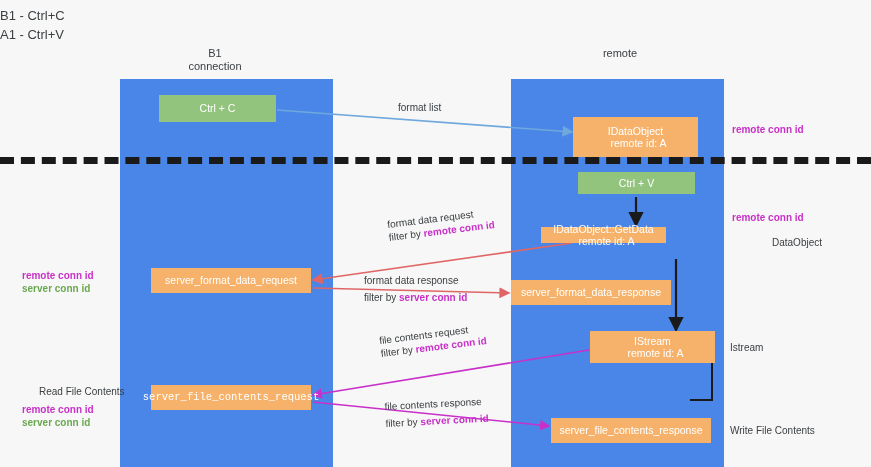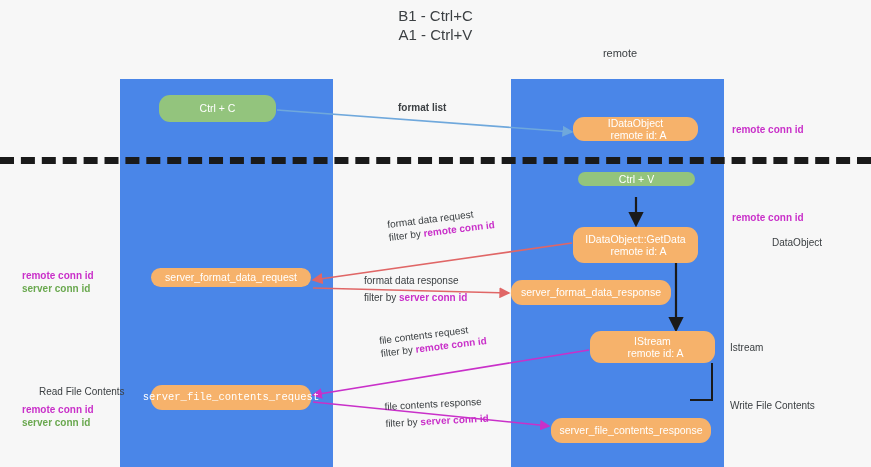--- a/index.html
+++ b/index.html
@@ -9,41 +9,40 @@
     font-family:"Liberation Sans", sans-serif;
     overflow:hidden;
     position:relative;
     color:#3c4043;
   }
   #stage{position:absolute;inset:0;}
   .abs{position:absolute;}
 
   
   .title{
-    left:0;right:0;top:6px;text-align:center;
-    font-size:15px;line-height:19px;color:#3c4043;
+    left:0;right:0;top:6px;
+    font-size:13px;line-height:19px;color:#3c4043;
   }
 
   
   .colhead{
     text-align:center;font-size:11px;line-height:13px;color:#3c4043;
   }
 
   
   .lane{background:#4a86e8;}
 
   
   .node{
     box-sizing:border-box;
     display:flex;flex-direction:column;
     align-items:center;justify-content:center;
     color:#ffffff;font-size:10.5px;line-height:12.5px;
     text-align:left;
     padding:2px 4px;
-    border-radius:11px;
   }
   .node .l2{font-size:10.5px;margin-left:6px;}
   .green{background:#93c47d;}
   .orange{background:#f6b26b;}
 
   
   .elabel{
     font-size:10px;line-height:13px;color:#3c4043;white-space:nowrap;
   }
   .elabel .hl-remote{color:#c930c9;font-weight:bold;}
@@ -66,20 +65,24 @@
 </head>
 <body>
 
 <div id="stage">
 
   <div class="abs title">
     <div>B1 - Ctrl+C</div>
     <div>A1 - Ctrl+V</div>
   </div>
 
+  <div class="abs colhead" style="left:130px;top:47px;width:170px;">
+    <div>B1</div>
+    <div>connection</div>
+  </div>
   <div class="abs colhead" style="left:535px;top:47px;width:170px;">
     <div>remote</div>
   </div>
 
   <div class="abs lane" style="left:120px;top:79px;width:213px;height:388px;"></div>
   <div class="abs lane" style="left:511px;top:79px;width:213px;height:388px;"></div>
 
   <svg class="overlay" viewBox="0 0 871 467">
     <defs>
       <marker id="ah-blue" markerWidth="7" markerHeight="7" refX="6" refY="3.5" orient="auto">
@@ -110,58 +113,58 @@
 
     <line x1="313" y1="402" x2="549" y2="426" stroke="#c930c9" stroke-width="1.5" marker-end="url(#ah-mag)"></line>
 
     <path d="M712,363 L712,400 L690,400" stroke="#1a1a1a" stroke-width="2" fill="none"></path>
   </svg>
 
   <div class="abs node green" style="left:159px;top:95px;width:117px;height:27px;">
     <div>Ctrl + C</div>
   </div>
 
-  <div class="abs node orange" style="left:573px;top:117px;width:125px;height:24px;">
+  <div class="abs node orange" style="left:573px;top:117px;width:125px;height:40px;">
     <div>IDataObject</div>
     <div class="l2">remote id: A</div>
   </div>
 
   <div class="abs divider"></div>
 
-  <div class="abs node green" style="left:578px;top:172px;width:117px;height:14px;">
+  <div class="abs node green" style="left:578px;top:172px;width:117px;height:22px;">
     <div>Ctrl + V</div>
   </div>
 
-  <div class="abs node orange" style="left:573px;top:227px;width:125px;height:36px;">
+  <div class="abs node orange" style="left:541px;top:227px;width:125px;height:16px;">
     <div>IDataObject::GetData</div>
     <div class="l2">remote id: A</div>
   </div>
 
-  <div class="abs node orange" style="left:151px;top:268px;width:160px;height:19px;">
+  <div class="abs node orange" style="left:151px;top:268px;width:160px;height:25px;">
     <div>server_format_data_request</div>
   </div>
 
   <div class="abs node orange" style="left:511px;top:280px;width:160px;height:25px;">
     <div>server_format_data_response</div>
   </div>
 
   <div class="abs node orange" style="left:590px;top:331px;width:125px;height:32px;">
     <div>IStream</div>
     <div class="l2">remote id: A</div>
   </div>
 
   <div class="abs node orange" style="left:151px;top:385px;width:160px;height:25px;font-family:Liberation Mono, monospace;">
     <div>server_file_contents_request</div>
   </div>
 
   <div class="abs node orange" style="left:551px;top:418px;width:160px;height:25px;">
     <div>server_file_contents_response</div>
   </div>
 
-  <div class="abs elabel" style="left:398px;top:101px;font-weight:bold;">
+  <div class="abs elabel" style="left:398px;top:101px;">
     <span>format list</span>
   </div>
 
   <div class="abs elabel" style="left:388px;top:218px;transform:rotate(-7deg);transform-origin:left center;">
     <div>format data request</div>
     <div>
       <span>filter by </span><span class="hl-remote">remote conn id</span>
     </div>
   </div>
 
@@ -187,21 +190,21 @@
   </div>
 
   <div class="abs side c-remote" style="left:732px;top:123px;">remote conn id</div>
 
   <div class="abs side c-remote" style="left:732px;top:211px;">remote conn id</div>
 
   <div class="abs side plain" style="left:732px;top:236px;margin-left:40px;">DataObject</div>
 
   <div class="abs side plain" style="left:730px;top:341px;">Istream</div>
 
-  <div class="abs side plain" style="left:730px;top:399px;text-align:right;">Write File Contents</div>
+  <div class="abs side plain" style="left:730px;top:424px;text-align:right;">Write File Contents</div>
 
   <div class="abs side c-remote" style="left:22px;top:269px;">remote conn id</div>
   <div class="abs side c-server" style="left:22px;top:282px;">server conn id</div>
 
   <div class="abs side plain" style="left:26px;top:385px;padding-left:13px;">Read File Contents</div>
   <div class="abs side c-remote" style="left:22px;top:403px;">remote conn id</div>
   <div class="abs side c-server" style="left:22px;top:416px;">server conn id</div>
 
 </div>
 

